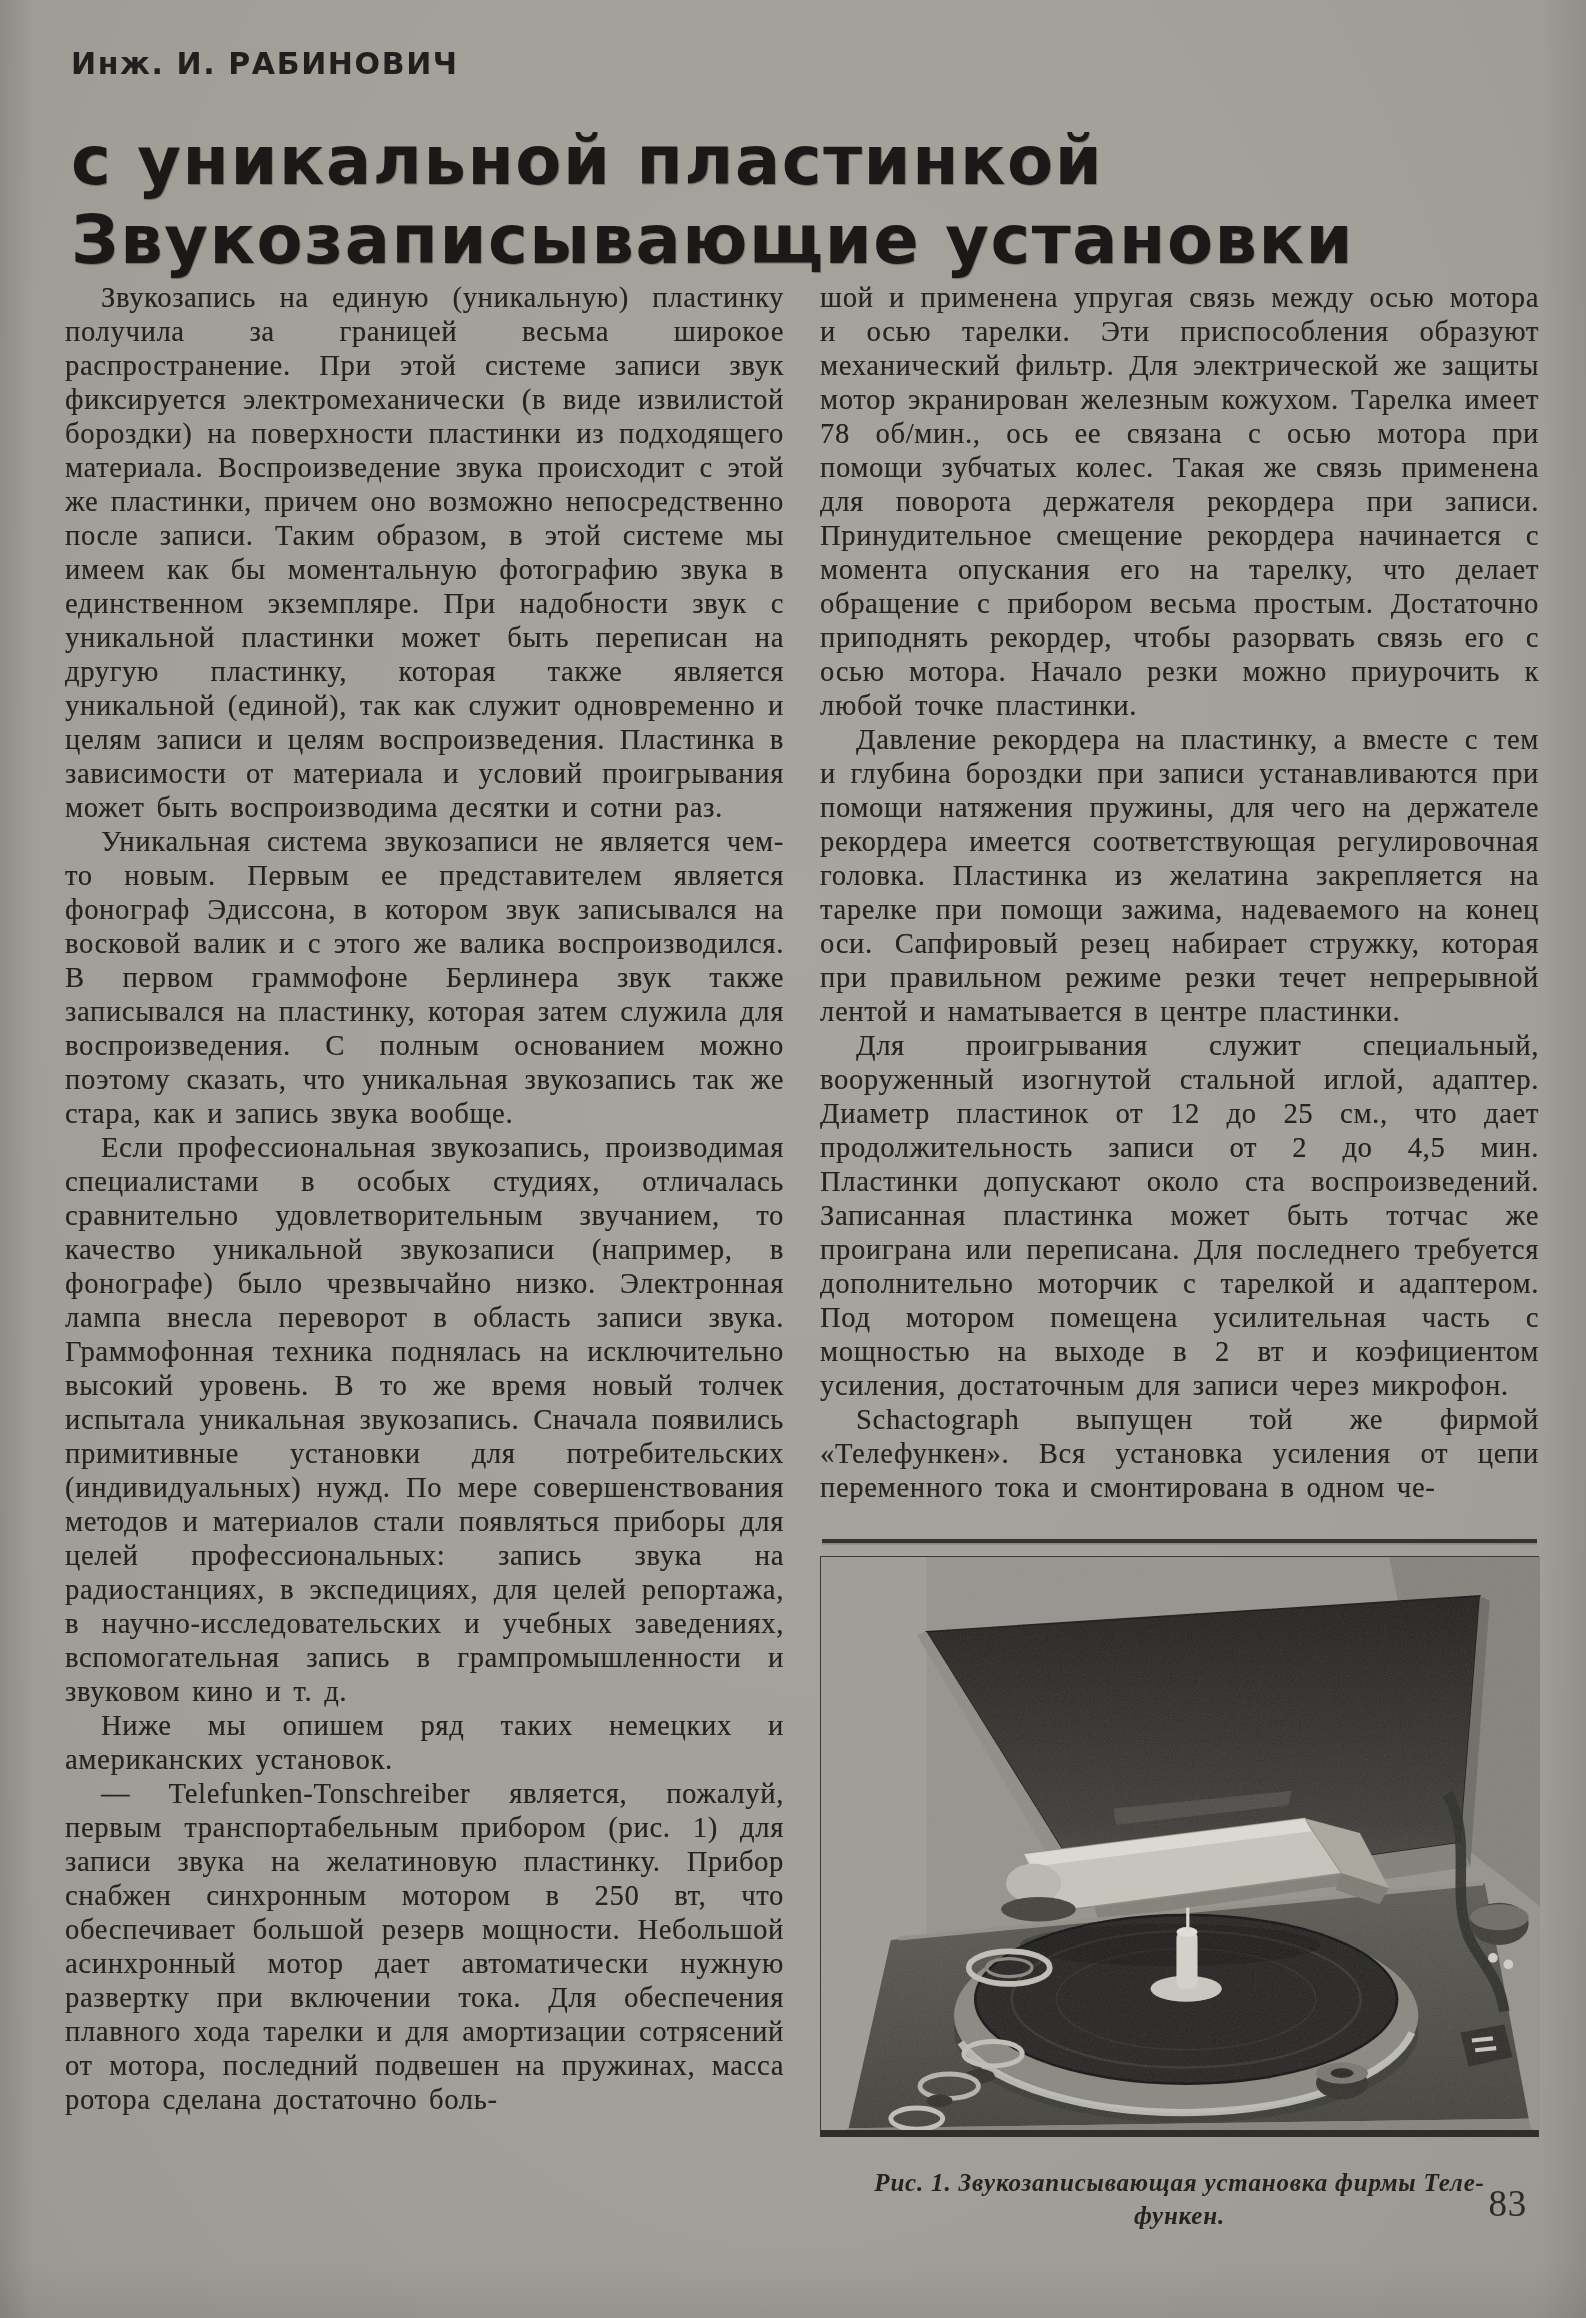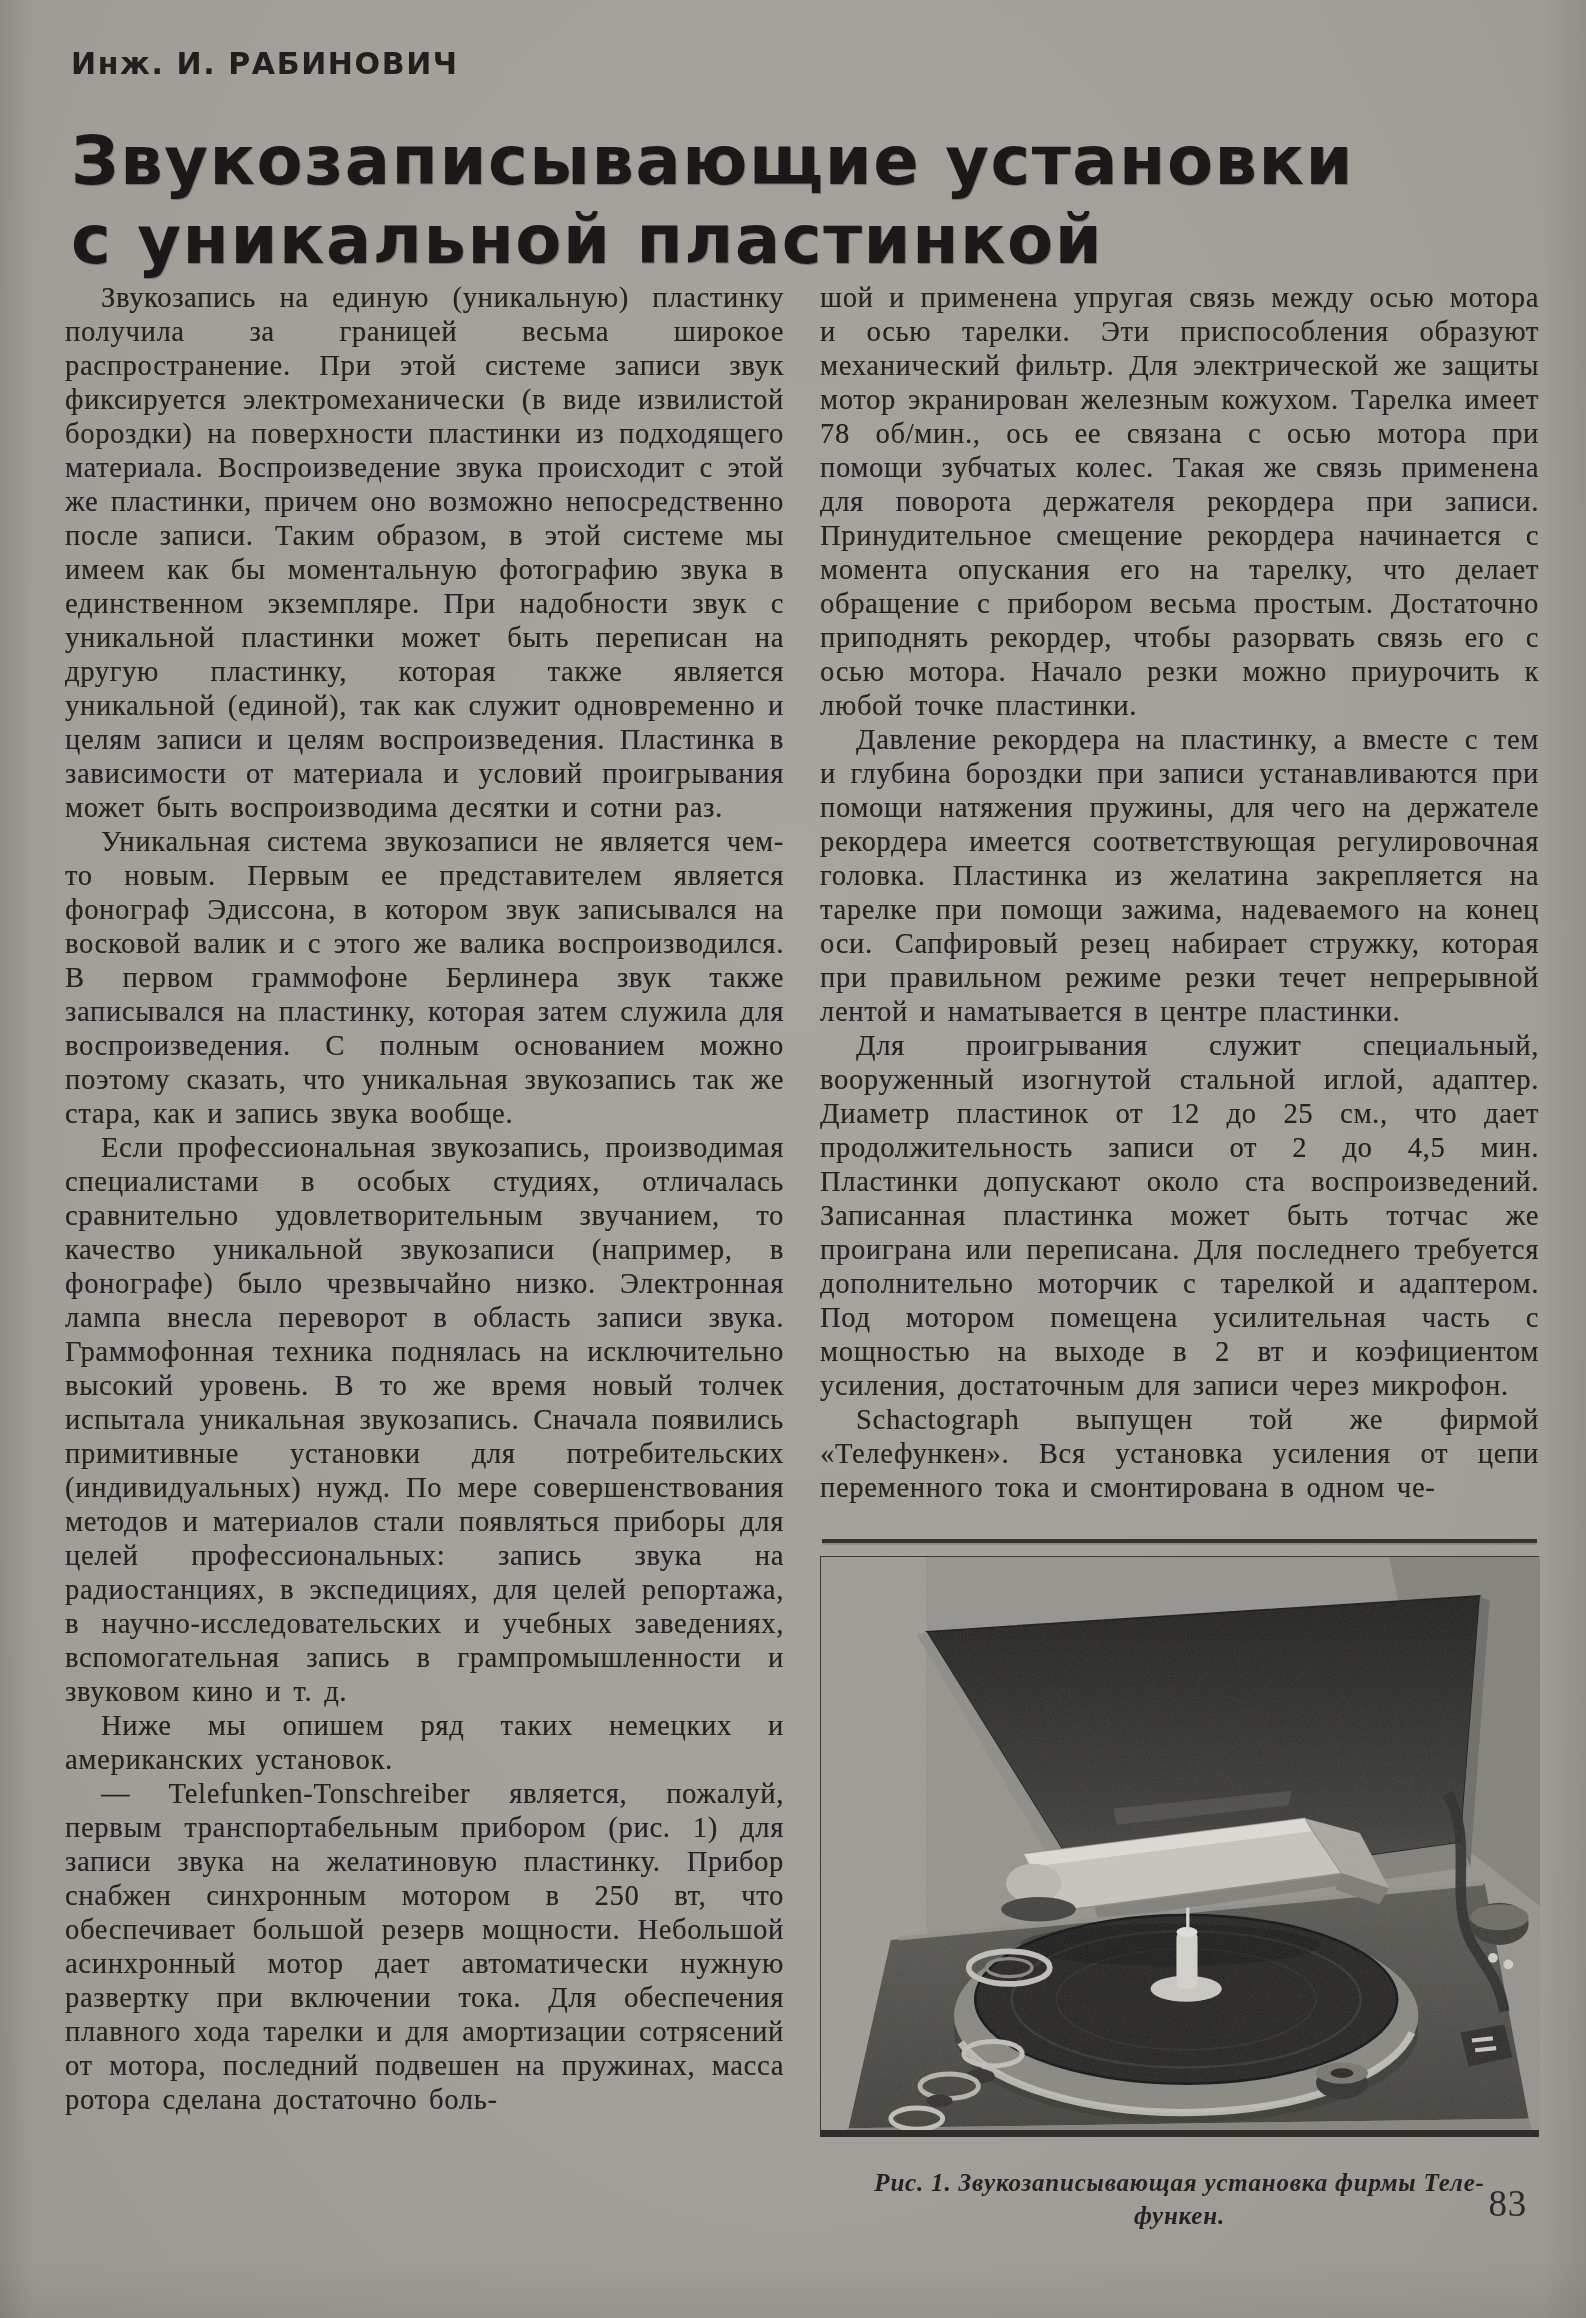--- a/index.html
+++ b/index.html
@@ -80,22 +80,22 @@
   }
 </style>
 </head>
 <body>
 
 <div class="page">
 
   <div class="header">
     <div class="author">Инж. И. РАБИНОВИЧ</div>
     <div class="title">
+      <div>с уникальной пластинкой</div>
       <div>Звукозаписывающие установки</div>
-      <div>с уникальной пластинкой</div>
     </div>
   </div>
 
   <div class="columns">
 
     <div class="col">
       <p class="para indent">Звукозапись на единую (уникальную) пластинку получила за границей весьма широкое распространение. При этой системе записи звук фиксируется электромеханически (в виде извилистой бороздки) на поверхности пластинки из подходящего материала. Воспроизведение звука происходит с этой же пластинки, причем оно возможно непосредственно после записи. Таким образом, в этой системе мы имеем как бы моментальную фотографию звука в единственном экземпляре. При надобности звук с уникальной пластинки может быть переписан на другую пластинку, которая также является уникальной (единой), так как служит одновременно и целям записи и целям воспроизведения. Пластинка в зависимости от материала и условий проигрывания может быть воспроизводима десятки и сотни раз.</p>
       <p class="para indent">Уникальная система звукозаписи не является чем-то новым. Первым ее представителем является фонограф Эдиссона, в котором звук записывался на восковой валик и с этого же валика воспроизводился. В первом граммофоне Берлинера звук также записывался на пластинку, которая затем служила для воспроизведения. С полным основанием можно поэтому сказать, что уникальная звукозапись так же стара, как и запись звука вообще.</p>
       <p class="para indent">Если профессиональная звукозапись, производимая специалистами в особых студиях, отличалась сравнительно удовлетворительным звучанием, то качество уникальной звукозаписи (например, в фонографе) было чрезвычайно низко. Электронная лампа внесла переворот в область записи звука. Граммофонная техника поднялась на исключительно высокий уровень. В то же время новый толчек испытала уникальная звукозапись. Сначала появились примитивные установки для потребительских (индивидуальных) нужд. По мере совершенствования методов и материалов стали появляться приборы для целей профессиональных: запись звука на радиостанциях, в экспедициях, для целей репортажа, в научно-исследовательских и учебных заведениях, вспомогательная запись в грампромышленности и звуковом кино и т. д.</p>
       <p class="para indent">Ниже мы опишем ряд таких немецких и американских установок.</p>

